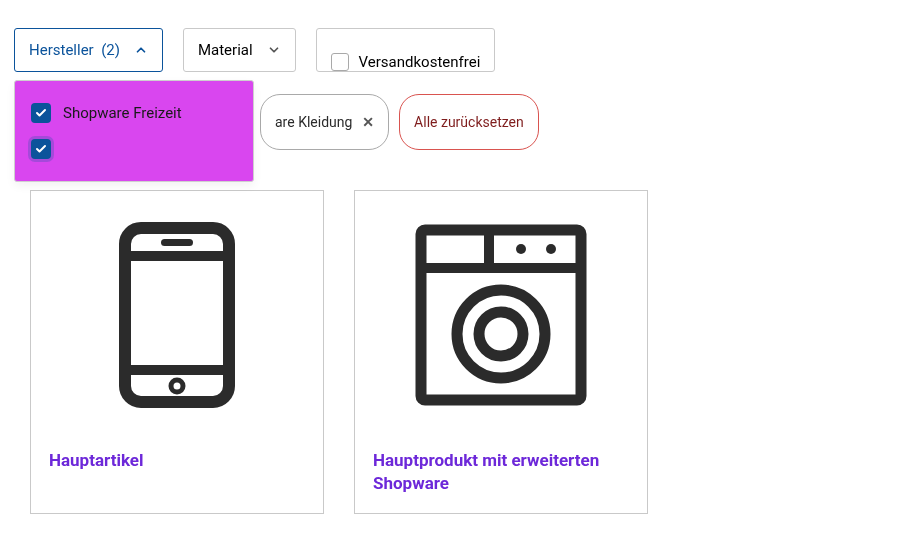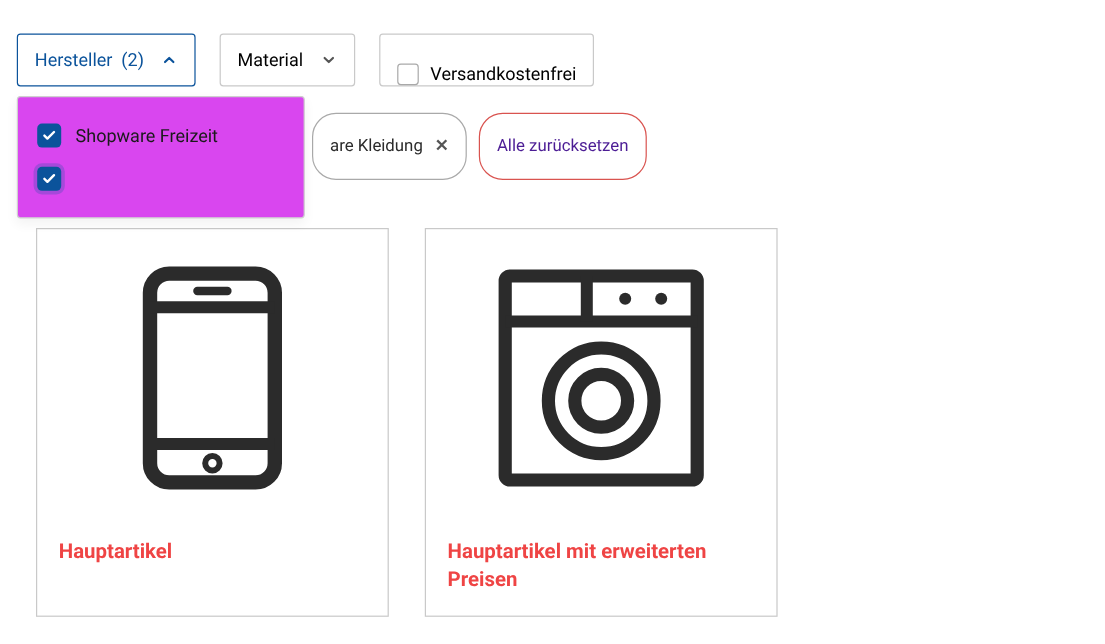--- a/index.html
+++ b/index.html
@@ -103,21 +103,21 @@
     }
     .tag .x {
       cursor: pointer;
       font-size: 14px;
       font-weight: bold;
       color: #555;
       line-height: 1;
     }
     .tag.reset {
       border-color: #d9534f;
-      color: #4c1d95;
+      color: #7f1d1d;
       cursor: pointer;
     }
     .products {
       display: flex;
       gap: 30px;
       padding-left: 16px;
     }
     .product-card {
       border: 1px solid #c9c9c9;
       width: 294px;
@@ -127,21 +127,21 @@
       display: flex;
       align-items: center;
       justify-content: center;
       height: 200px;
       margin-bottom: 34px;
     }
     .product-title {
       font-size: 17px;
       font-weight: 700;
       line-height: 1.35;
-      color: #ef4444;
+      color: #6d28d9;
     }
   </style>
 </head>
 <body>
 
 <div class="filters-row">
   <div class="dropdown-wrapper">
     <div class="filter-btn active">
       <span><span>Hersteller</span>&nbsp;&nbsp;<span>(2)</span></span>
       <span class="chev">
@@ -217,16 +217,16 @@
       <svg width="180" height="190" viewBox="0 0 180 190">
         <rect x="10" y="10" width="160" height="170" rx="4" fill="none" stroke="#2b2b2b" stroke-width="11"></rect>
         <line x1="10" y1="48" x2="170" y2="48" stroke="#2b2b2b" stroke-width="10"></line>
         <line x1="78" y1="10" x2="78" y2="48" stroke="#2b2b2b" stroke-width="10"></line>
         <circle cx="110" cy="29" r="5" fill="#2b2b2b"></circle>
         <circle cx="140" cy="29" r="5" fill="#2b2b2b"></circle>
         <circle cx="90" cy="114" r="44" fill="none" stroke="#2b2b2b" stroke-width="11"></circle>
         <circle cx="90" cy="114" r="22" fill="none" stroke="#2b2b2b" stroke-width="11"></circle>
       </svg>
     </div>
-    <div class="product-title">Hauptartikel mit erweiterten Preisen</div>
+    <div class="product-title">Hauptprodukt mit erweiterten Shopware</div>
   </div>
 
 </div>
 
 </body></html>

